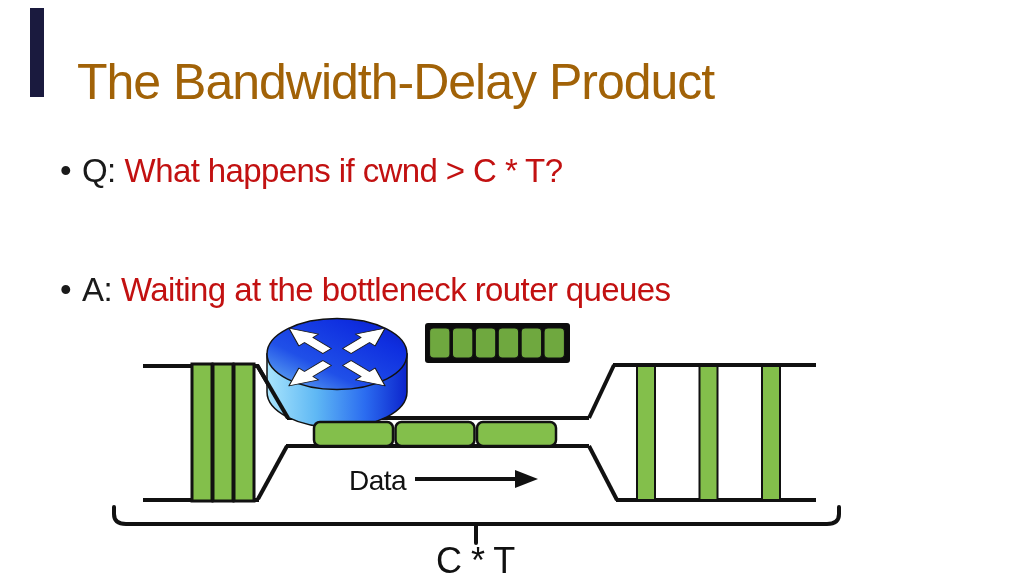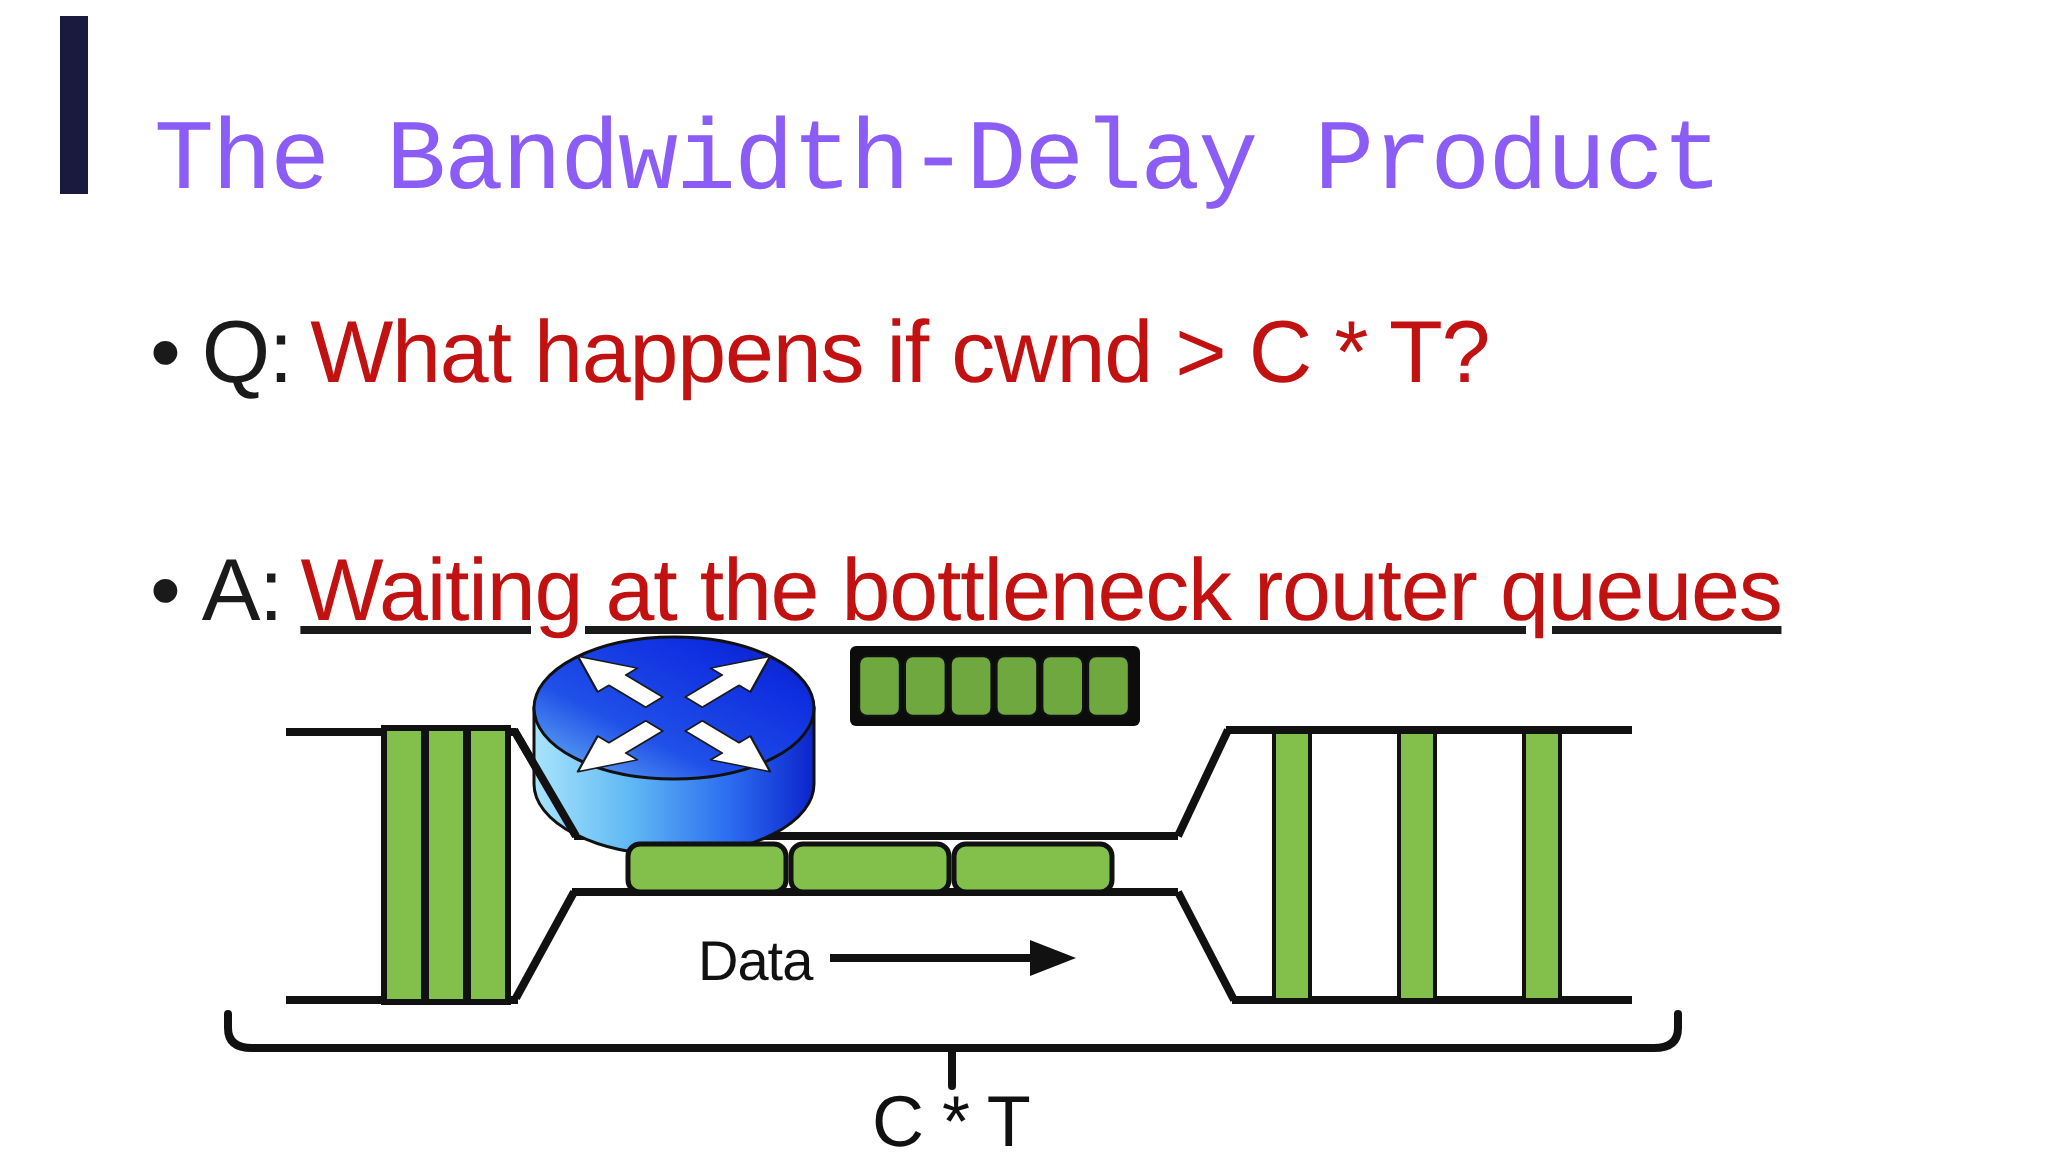--- a/index.html
+++ b/index.html
@@ -3,24 +3,24 @@
 <meta charset="utf-8">
 <style>
   html,body{margin:0;padding:0;background:#ffffff;}
   .slide{
     position:relative;width:1024px;height:576px;background:#ffffff;
     font-family:"Liberation Sans",sans-serif;overflow:hidden;
   }
   .navy-bar{position:absolute;left:30px;top:8px;width:14px;height:89px;background:#1a1a3e;}
   .title{
     position:absolute;left:77px;top:56px;font-size:50px;letter-spacing:-1px;
-    color:#8b5cf6;white-space:nowrap;line-height:1.05;font-family:Liberation Mono, monospace;
+    color:#a16207;white-space:nowrap;line-height:1.05;
   }
   .bullet-line{
-    position:absolute;left:75px;font-size:44px;letter-spacing:-0.6px;
+    position:absolute;left:60px;font-size:33px;letter-spacing:-0.6px;
     color:#1a1a1a;white-space:nowrap;line-height:1.1;
   }
   .bullet-line .dot{display:inline-block;margin-right:11px;}
   .bullet-line .prefix{display:inline-block;margin-right:9px;}
   .red{color:#c21111;}
   .sub-line{
     position:absolute;left:119px;top:196px;font-size:26px;letter-spacing:-0.4px;
     color:#666666;white-space:nowrap;line-height:1.15;
   }
   .sub-line .dot{color:#b01010;font-size:21px;display:inline-block;margin-right:15px;vertical-align:2px;}
@@ -34,21 +34,21 @@
 
   <div class="navy-bar"></div>
 
   <div class="title">The Bandwidth-Delay Product</div>
 
   <div class="bullet-line" style="top:153px;">
     <span class="dot">•</span><span class="prefix">Q:</span><span class="red">What happens if cwnd &gt; C * T?</span>
   </div>
 
 
-  <div class="bullet-line" style="top:272px;text-decoration:underline;">
+  <div class="bullet-line" style="top:272px;">
     <span class="dot">•</span><span class="prefix">A:</span><span class="red">Waiting at the bottleneck router queues</span>
   </div>
 
   <svg class="diagram" width="1024" height="576" viewBox="0 0 1024 576">
     <defs>
       <linearGradient id="topGrad" x1="0" y1="1" x2="1" y2="0">
         <stop offset="0%" stop-color="#6ebcf4"></stop>
         <stop offset="35%" stop-color="#2050e8"></stop>
         <stop offset="75%" stop-color="#0f2fe0"></stop>
         <stop offset="100%" stop-color="#0a1cc0"></stop>

